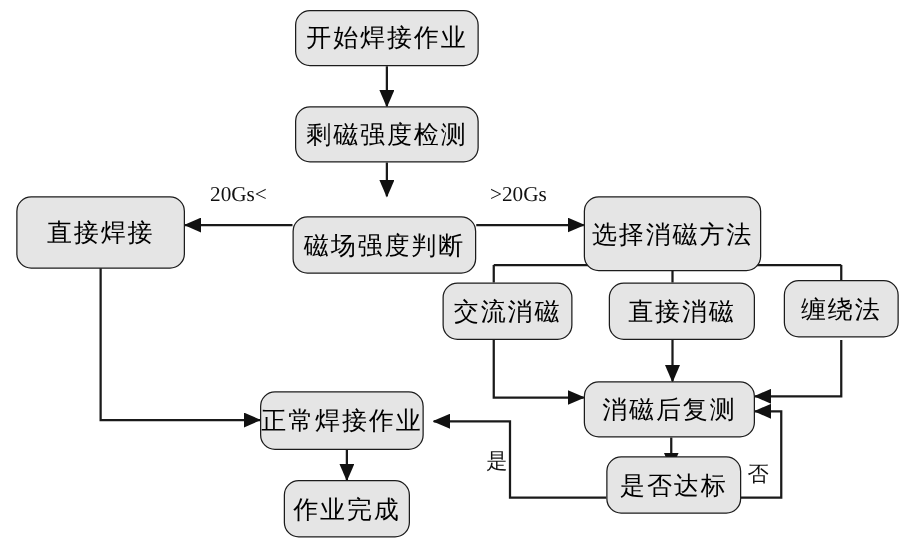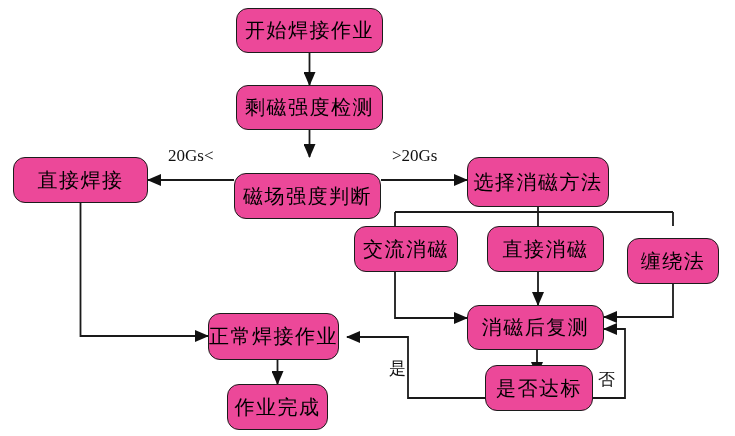--- a/index.html
+++ b/index.html
@@ -26,21 +26,21 @@
     stroke: #1a1a1a;
     stroke-width: 1.8;
     fill: none;
   }
   .node {
     position: absolute;
     box-sizing: border-box;
     display: flex;
     align-items: center;
     justify-content: center;
-    background: #ec4899;
+    background: #e5e5e5;
     border: 1.7px solid #1c1c1c;
     border-radius: 12px;
     font-size: 20px;
     letter-spacing: 1.5px;
     color: #000000;
     white-space: nowrap;
   }
   .edge-label {
     position: absolute;
     font-size: 17px;
@@ -81,29 +81,29 @@
     <path class="edge" d="M80.5 203 V336 H208" marker-end="url(#arrow)"></path>
     <path class="edge" d="M277.5 360 V384" marker-end="url(#arrow)"></path>
   </svg>
 
   <div class="node" style="left:236px; top:8px;  width:147px; height:45px;">开始焊接作业</div>
 
   <div class="node" style="left:236px; top:85px; width:147px; height:45px;">剩磁强度检测</div>
 
   <div class="node" style="left:234px; top:157px; width:147px; height:46px;margin-top:16px;">磁场强度判断</div>
 
-  <div class="node" style="left:13px;  top:157px; width:135px; height:46px;">直接焊接</div>
+  <div class="node" style="left:13px;  top:157px; width:135px; height:58px;">直接焊接</div>
 
-  <div class="node" style="left:467px; top:157px; width:142px; height:50px;">选择消磁方法</div>
+  <div class="node" style="left:467px; top:157px; width:142px; height:60px;">选择消磁方法</div>
 
   <div class="node" style="left:343px; top:226px; width:104px; height:46px;margin-left:11px;">交流消磁</div>
 
   <div class="node" style="left:487px; top:226px; width:117px; height:46px;">直接消磁</div>
 
-  <div class="node" style="left:627px; top:238px; width:92px;  height:46px;font-family:Liberation Serif, serif;">缠绕法</div>
+  <div class="node" style="left:627px; top:224px; width:92px;  height:46px;font-family:Liberation Serif, serif;">缠绕法</div>
 
   <div class="node" style="left:467px; top:305px; width:137px; height:45px;">消磁后复测</div>
 
   <div class="node" style="left:485px; top:365px; width:108px; height:46px;">是否达标</div>
 
   <div class="node" style="left:208px; top:313px; width:131px; height:47px;">正常焊接作业</div>
 
   <div class="node" style="left:227px; top:384px; width:101px; height:46px;">作业完成</div>
 
   <div class="edge-label" style="left:168px; top:146px;">20Gs&lt;</div>

